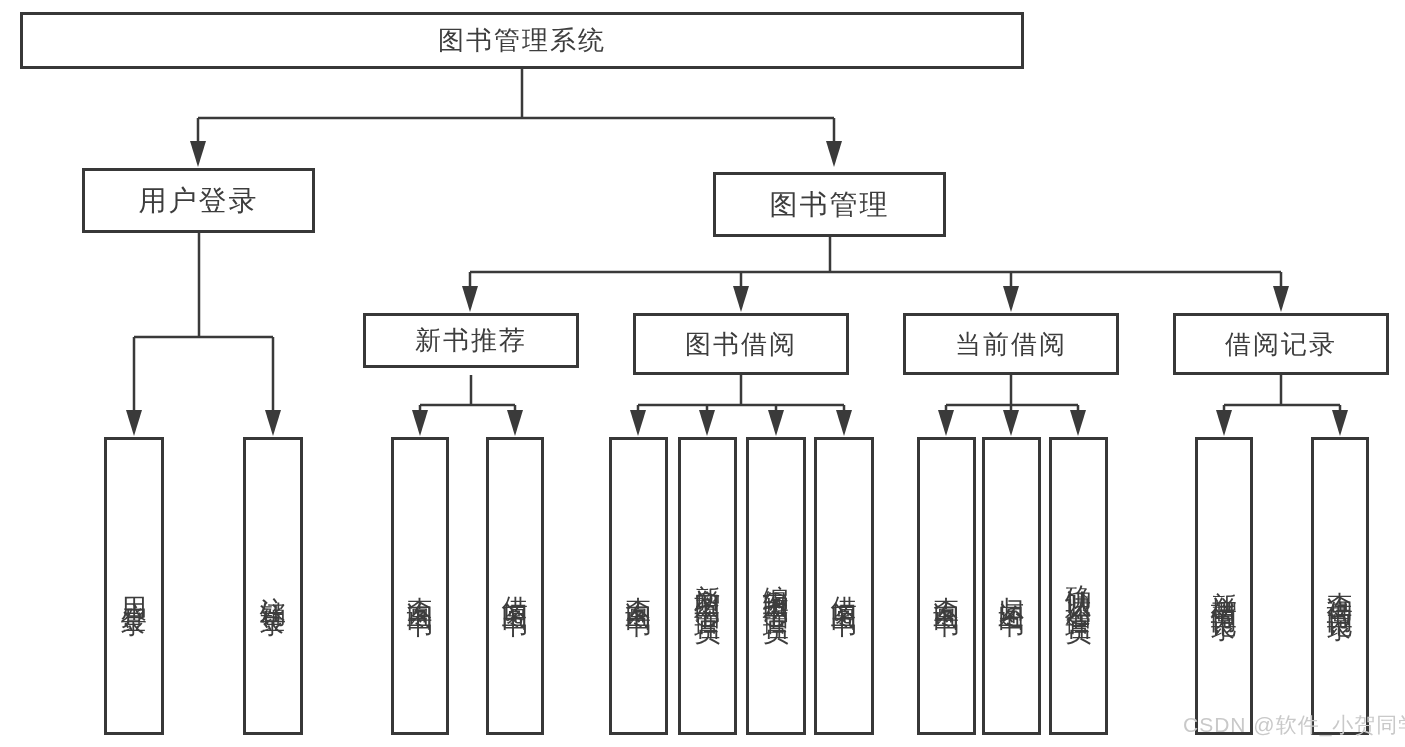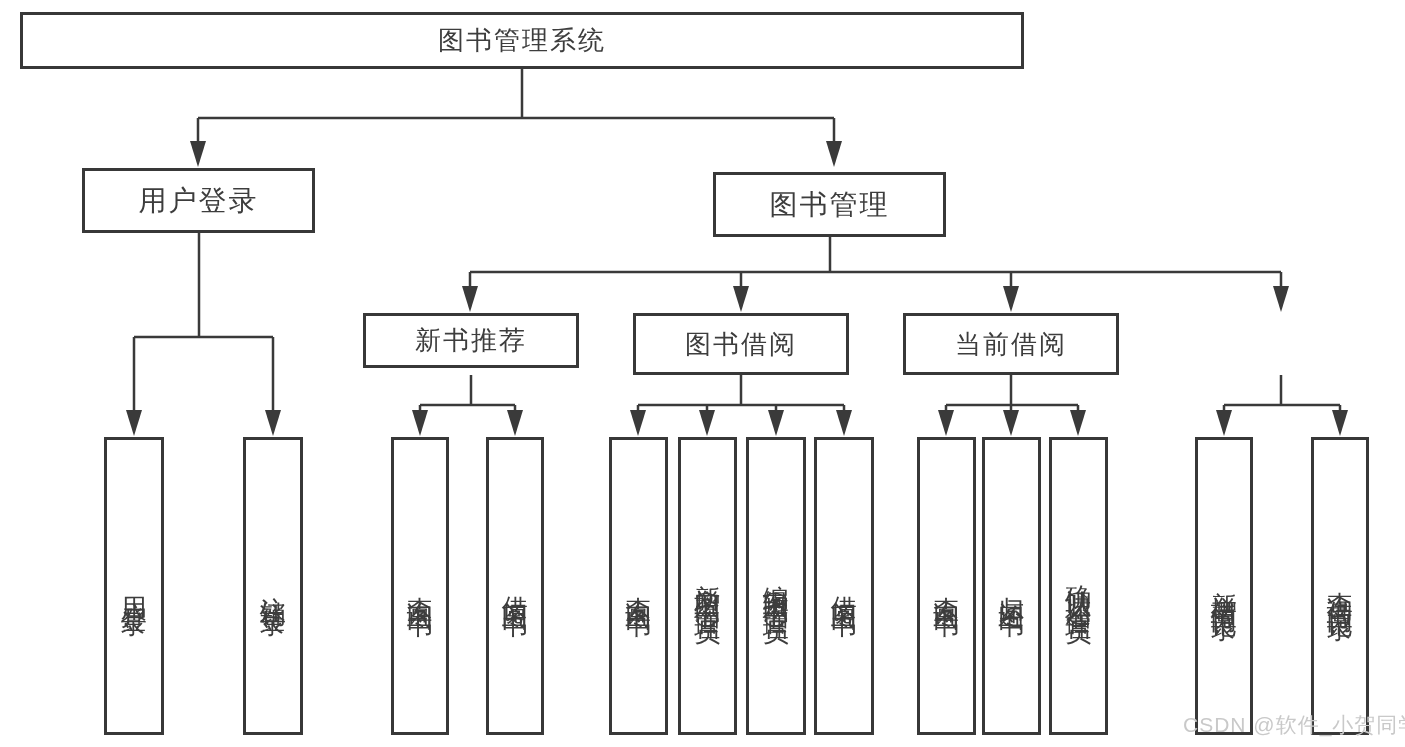--- a/index.html
+++ b/index.html
@@ -125,20 +125,23 @@
 
   <div class="node hnode" id="n-new-book-rec">
     <span>新书推荐</span>
   </div>
   <div class="node hnode" id="n-book-borrow">
     <span>图书借阅</span>
   </div>
   <div class="node hnode" id="n-current-borrow">
     <span>当前借阅</span>
   </div>
+  <div class="node hnode" id="n-borrow-record">
+    <span>借阅记录</span>
+  </div>
 
   <div class="node vnode" id="n-leaf-user-login">
     <span>用户登录</span>
   </div>
   <div class="node vnode" id="n-leaf-logout">
     <span>注销登录</span>
   </div>
   <div class="node vnode" id="n-leaf-rec-query">
     <span>查询图书</span>
   </div>

